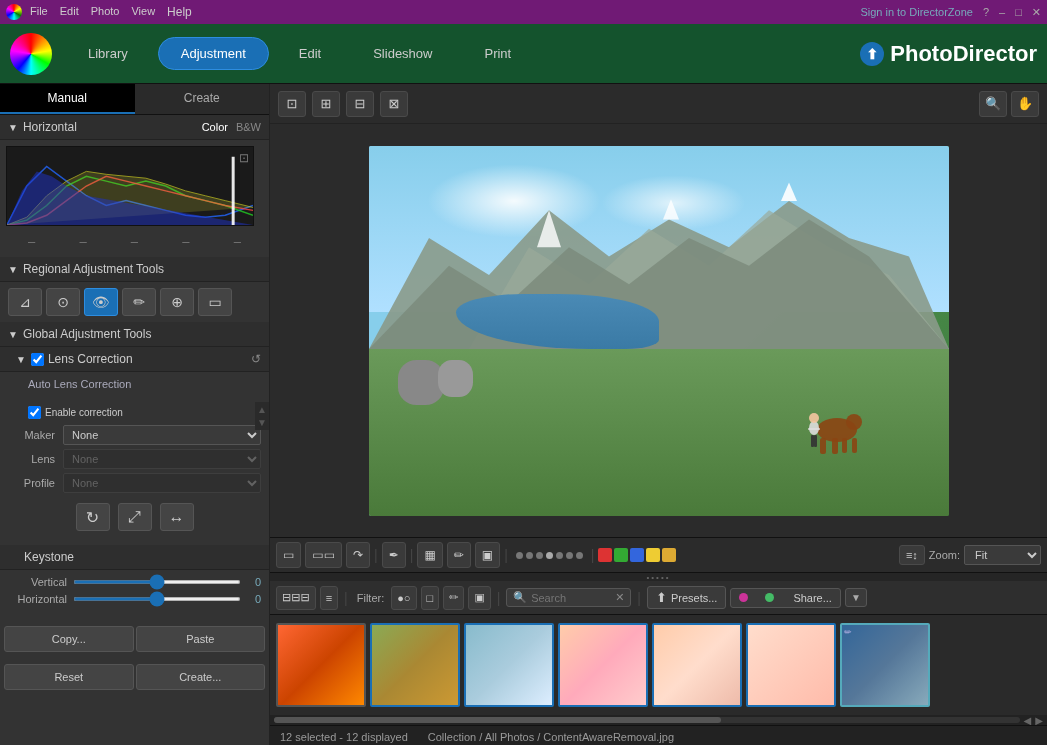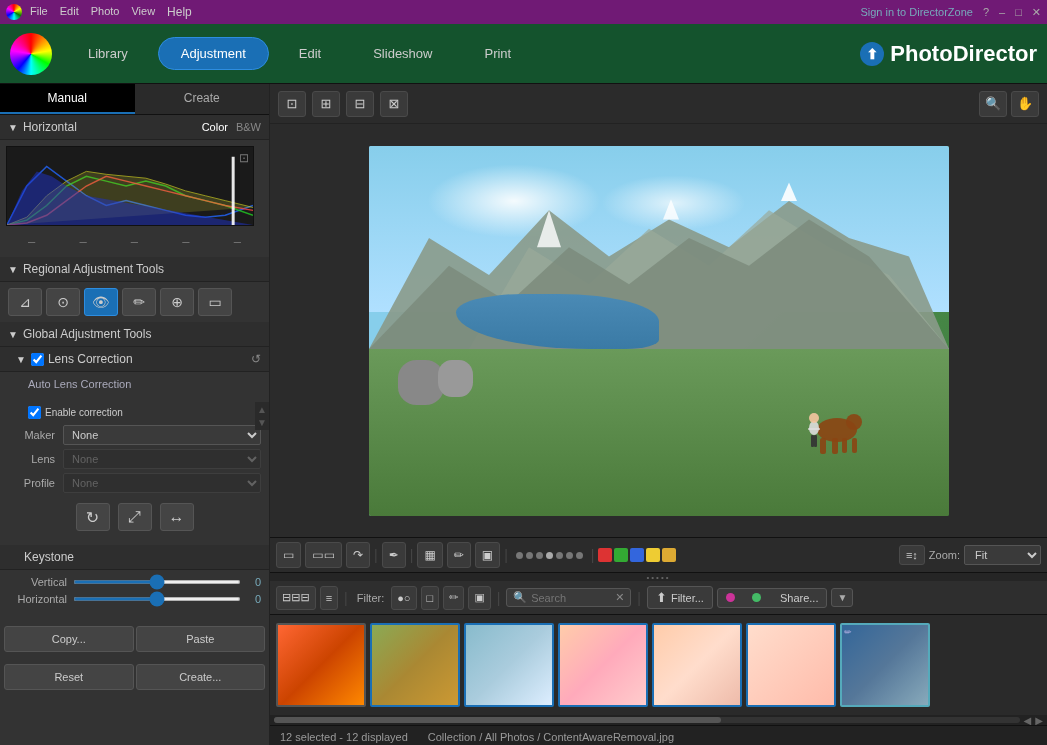--- a/index.html
+++ b/index.html
@@ -402,21 +402,21 @@
 
       <div class="search-box">
         <span style="color:#888;font-size:11px;">🔍</span>
         <input type="text" placeholder="Search" style="">
         <span style="color:#888;font-size:11px;cursor:pointer;">✕</span>
       </div>
       <div class="sep-dot" style="color:#444;margin:0 2px;">|</div>
 
       <div class="export-btn">
         <span style="font-size:13px;">⬆</span>
-        <span>Filter...</span>
+        <span>Presets...</span>
       </div>
 
       <div class="share-btn">
         <div style="width:9px;height:9px;border-radius:50%;background:#cc3399;"></div>
         <div style="width:9px;height:9px;border-radius:50%;background:#44bb66;margin-left:1px;"></div>
         <span style="margin-left:3px;">Share...</span>
       </div>
       <div style="background:#3a3a3a;border:1px solid #555;border-radius:3px;padding:3px 5px;cursor:pointer;color:#aaa;font-size:10px;">▼</div>
     </div>
 

